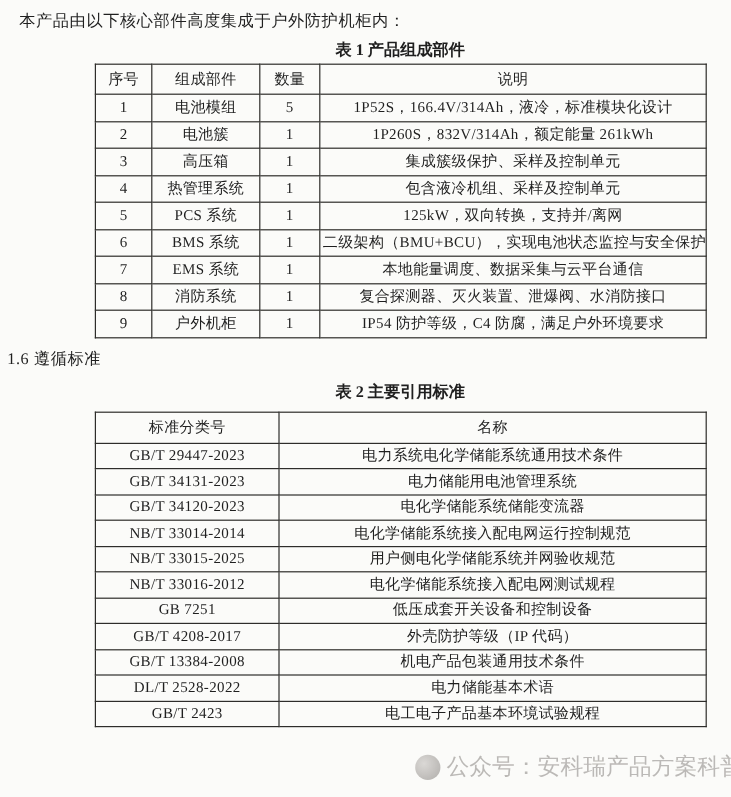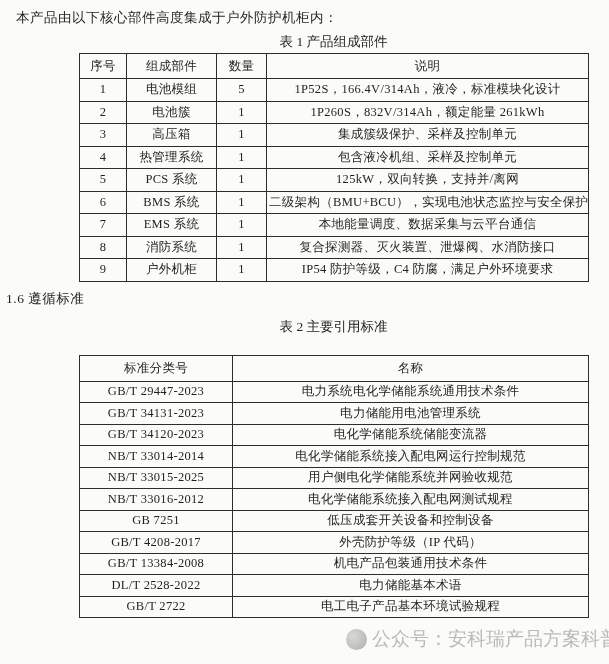--- a/index.html
+++ b/index.html
@@ -14,29 +14,29 @@
   .page{width:609px;height:664px;position:relative;}
   .intro{
     margin:0;
     padding:8px 0 0 16px;
     font-size:13.5px;
     line-height:19px;
     letter-spacing:0.5px;
   }
   .caption{
     margin:0;
-    font-weight:normal;
+    font-weight:bold;
     font-size:13.5px;
     text-align:center;
     width:509px;
     margin-left:79px;
     line-height:16px;
   }
   .caption.c1{margin-top:7px;margin-bottom:3px;}
-  .caption.c2{margin-top:12px;margin-bottom:20px;}
+  .caption.c2{margin-top:12px;margin-bottom:8px;}
   table{
     border-collapse:collapse;
     table-layout:fixed;
     margin-left:79px;
     width:509px;
     background:transparent;
   }
   th,td{
     border:1px solid #2e2d2b;
     text-align:center;
@@ -212,21 +212,21 @@
         </tr>
         <tr>
           <td>GB/T 13384-2008</td>
           <td>机电产品包装通用技术条件</td>
         </tr>
         <tr>
           <td>DL/T 2528-2022</td>
           <td>电力储能基本术语</td>
         </tr>
         <tr>
-          <td>GB/T 2722</td>
+          <td>GB/T 2423</td>
           <td>电工电子产品基本环境试验规程</td>
         </tr>
       </tbody>
   </table>
 
   <div class="watermark">
     <span class="wm-icon"></span>
     <span>公众号：安科瑞产品方案科普</span>
   </div>
 

